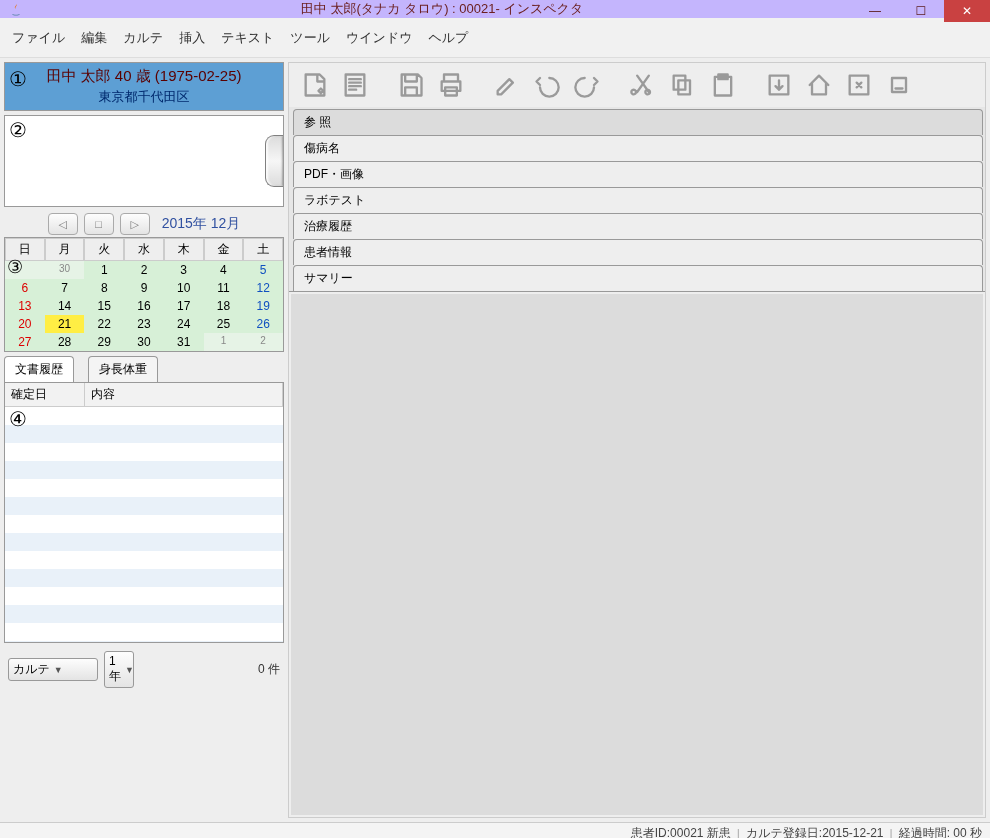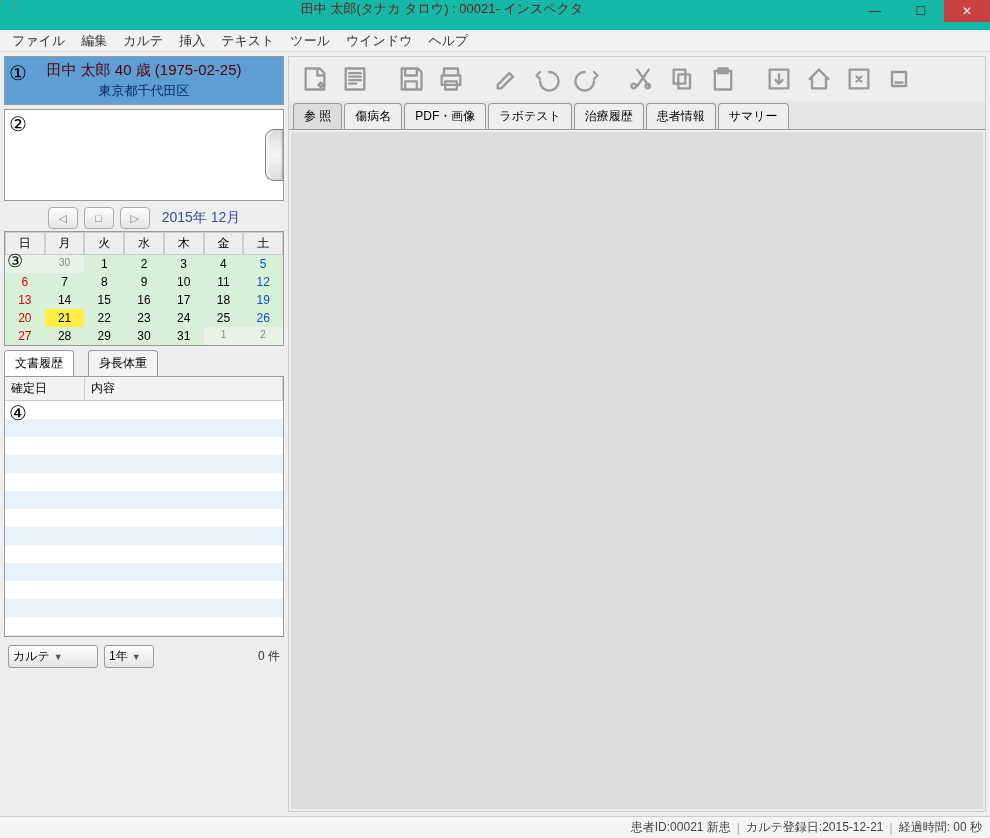--- a/index.html
+++ b/index.html
@@ -1,25 +1,25 @@
 <!DOCTYPE html>
 <html><head>
 <meta charset="utf-8">
 <style>
 * { box-sizing: border-box; margin: 0; padding: 0; font-family: "MS PGothic", sans-serif; font-size: 12px; }
 body { background: #fff; width: 990px; height: 838px; overflow: hidden; }
 
-.titlebar { background: #14b8a6; height: 30px; display: flex; align-items: flex-start; position: relative; }
+.titlebar { background: #c4b5fd; height: 18px; display: flex; align-items: flex-end; position: relative; }
 .titlebar-icon { width: 16px; height: 16px; margin: 0 8px; }
 .titlebar-title { flex: 1; text-align: center; color: #6b2020; font-size: 13px; }
 .win-btns { display: flex; height: 100%; }
 .win-btn { width: 46px; height: 22px; display: flex; align-items: center; justify-content: center; color: #5a1a1a; }
 .win-close { background: #c94141; color: #fff; width: 46px; height: 22px; }
 
-.menubar { background: #f1f1f1; height: 22px; display: flex; align-items: center; padding: 0 6px; gap: 4px; border-bottom: 1px solid #ddd; }
+.menubar { background: #f1f1f1; height: 40px; display: flex; align-items: center; padding: 0 6px; gap: 4px; border-bottom: 1px solid #ddd; }
 .menubar span { padding: 2px 6px; font-size: 13px; color: #333; }
 
 .main { display: flex; height: calc(838px - 30px - 22px - 22px); background: #eee; padding: 4px; gap: 4px; }
 
 .left { width: 280px; display: flex; flex-direction: column; gap: 4px; }
 
 .patient-header { background: #5d9fd4; border: 1px solid #999; position: relative; padding: 4px; }
 .patient-line1 { color: #5a0000; text-align: center; font-size: 15px; }
 .patient-line2 { color: #002a6e; text-align: center; font-size: 13px; margin-top: 2px; }
 .circled { position: absolute; left: 4px; top: 4px; font-family: serif; font-size: 20px; color: #000; }
@@ -69,21 +69,21 @@
 .allergy-head div { padding: 3px 4px; border-right: 1px solid #ccc; flex: 1; }
 .allergy-body { flex: 1; background: repeating-linear-gradient(#fff,#fff 18px,#e9f1f9 18px,#e9f1f9 36px); position: relative; }
 .allergy-body .circled { top: 0; left: 4px; }
 
 .right { flex: 1; background: #eee; display: flex; flex-direction: column; border: 1px solid #ccc; }
 .toolbar { display: flex; gap: 4px; padding: 4px 8px; align-items: center; }
 .tb-btn { width: 36px; height: 36px; border-radius: 4px; display: flex; align-items: center; justify-content: center; }
 .tb-sep { width: 12px; }
 .tb-svg { width: 28px; height: 28px; }
 
-.main-tabs { display: flex; border-bottom: 1px solid #999; background: #e6e6e6; padding-left: 4px; padding-top: 2px; }
+.main-tabs { display: flex; border-bottom: 1px solid #999; background: #e6e6e6; padding-left: 4px; padding-top: 2px; flex-direction: column; }
 .main-tab { padding: 4px 10px; border: 1px solid #999; border-bottom: none; background: #eee; margin-right: 2px; border-radius: 4px 4px 0 0; font-size: 12px; }
 .main-tab.active { background: #dcdcdc; }
 .content { flex: 1; background: #dcdcdc; margin: 2px; }
 
 .statusbar { height: 22px; background: #f4f4f4; border-top: 1px solid #ccc; display: flex; align-items: center; justify-content: flex-end; padding: 0 8px; gap: 6px; font-size: 11px; color: #444; }
 .statusbar .sep { color: #aaa; }
 </style>
 </head>
 <body>
 
@@ -206,21 +206,21 @@
           <span class="circled">④</span>
         </div>
       </div>
     </div>
 
     <div class="filter-row">
       <div class="combo" style="width:90px">
         <span>カルテ</span>
           <span class="arrow">▼</span>
       </div>
-      <div class="combo" style="width:50px">
+      <div class="combo" style="width:30px">
         <span>1年</span>
           <span class="arrow">▼</span>
       </div>
       <span class="count">0 件</span>
     </div>
 
   </div>
 
   <div class="right">
     <div class="toolbar" id="toolbar">

